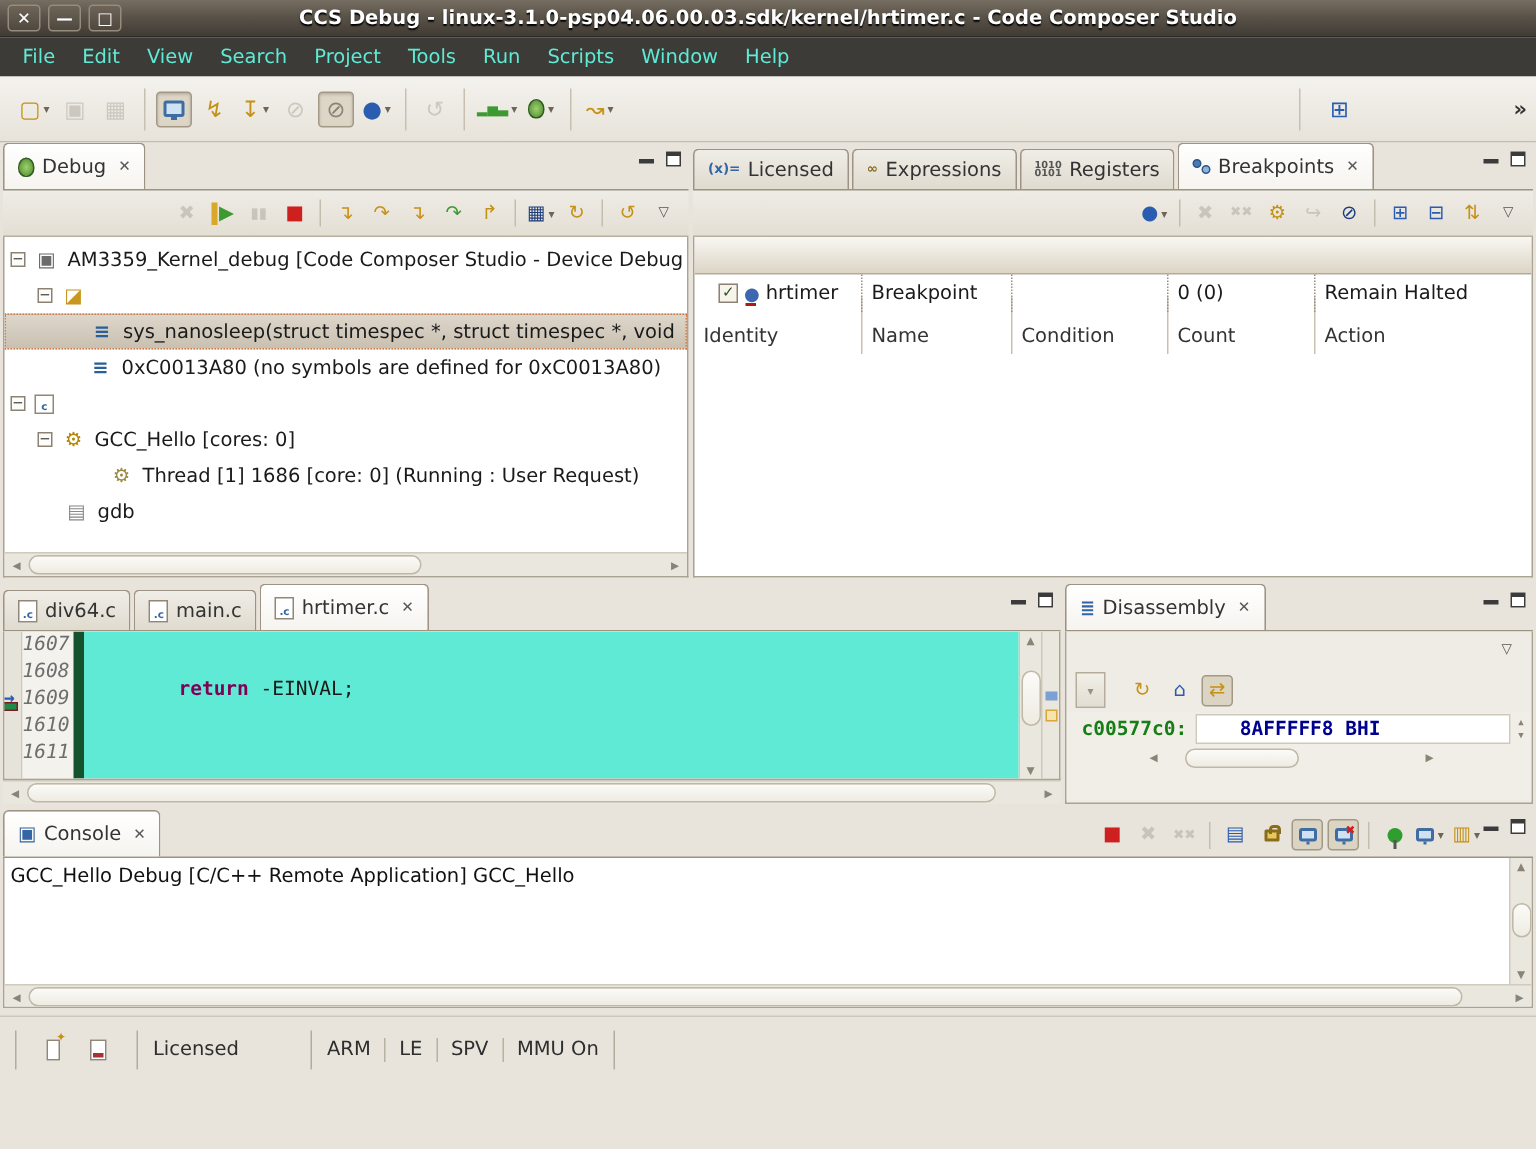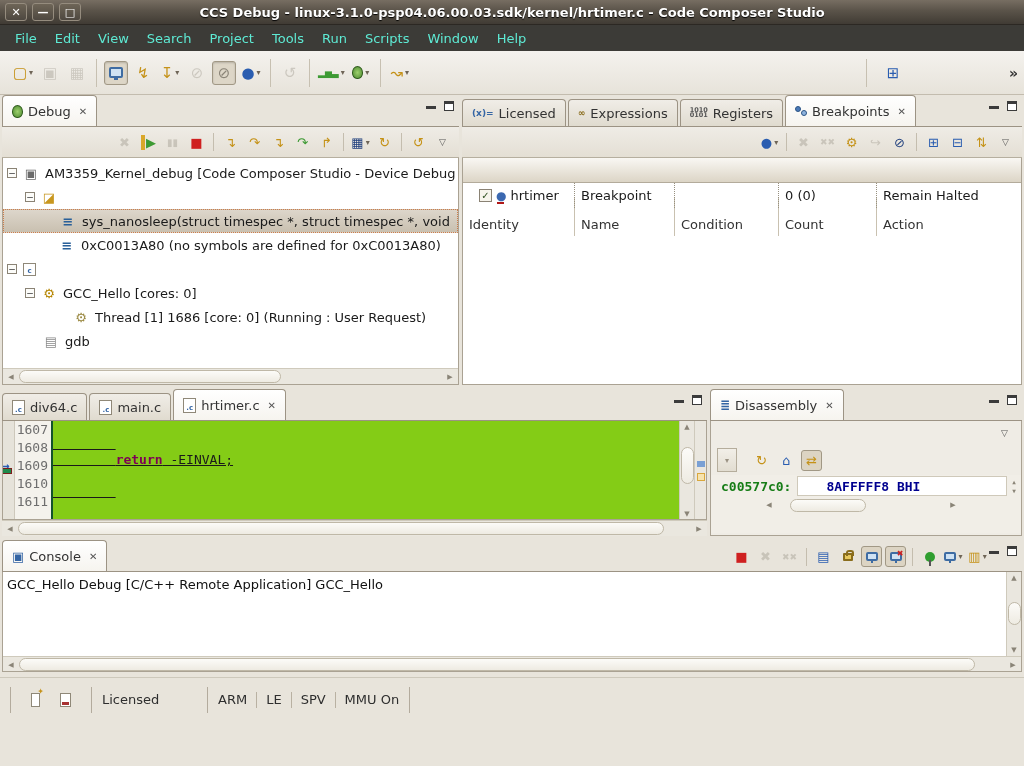--- a/index.html
+++ b/index.html
@@ -103,25 +103,25 @@
   .bp-cell { height:100%; display:flex; align-items:center; padding:0 6px; border-right:1px dotted #97907f;
              overflow:hidden; white-space:nowrap; }
   .chk { width:13px; height:13px; border:1px solid #8a8274; background:#f7f4ec; font-size:10px; line-height:12px;
          text-align:center; color:#2d4e1e; margin-right:4px; flex:0 0 auto; }
   .bpt-ico { color:#3b68b0; font-size:12px; margin-right:4px; position:relative; }
   .bpt-ico:after { content:""; position:absolute; left:1px; bottom:-1px; width:7px; height:2px; background:#b01818; }
 
   
   .ed-body { display:flex; }
   .ed-annot-l { flex:0 0 12px; background:#e6e3da; border-right:1px solid #cdc8bb; }
-  .ed-gutter { flex:0 0 38px; background:#f4f2ec; border-right:2px solid #14532d; color:#6e6e6e;
+  .ed-gutter { flex:0 0 38px; background:#f4f2ec; border-right:7px solid #14532d; color:#6e6e6e;
                font-family:"DejaVu Sans Mono","Liberation Mono",monospace; font-size:13px; text-align:right;
-               padding-right:3px; }
+               padding-right:3px;font-style:italic; }
   .ed-code { flex:1 1 auto; font-family:"DejaVu Sans Mono","Liberation Mono",monospace; font-size:13px;
-             white-space:pre; overflow:hidden; position:relative; background:#84cc16;text-decoration:underline; }
+             white-space:pre; overflow:hidden; position:relative; background:#5eead4; }
   .ed-row { height:18px; line-height:18px; display:flex; }
   .gut-row { height:18px; line-height:18px; position:relative; }
   .pc-mark { position:absolute; left:-13px; top:0; color:#2a5db5; font-weight:bold; font-size:13px; }
   .pc-mark:after { content:""; position:absolute; left:0px; bottom:1px; width:8px; height:4px;
                    background:#1f8a4c; border:1px solid #7c1d1d; }
   .kw { color:#7f0055; font-weight:bold; }
   .ed-annot-r { flex:0 0 12px; background:#eae7df; border-left:1px solid #cfcabc; position:relative; }
   .mark-b { position:absolute; left:2px; width:8px; height:6px; background:#7aa0d4; }
   .mark-o { position:absolute; left:2px; width:8px; height:8px; border:1px solid #d9a73c; background:#f6e3ae; }
 

